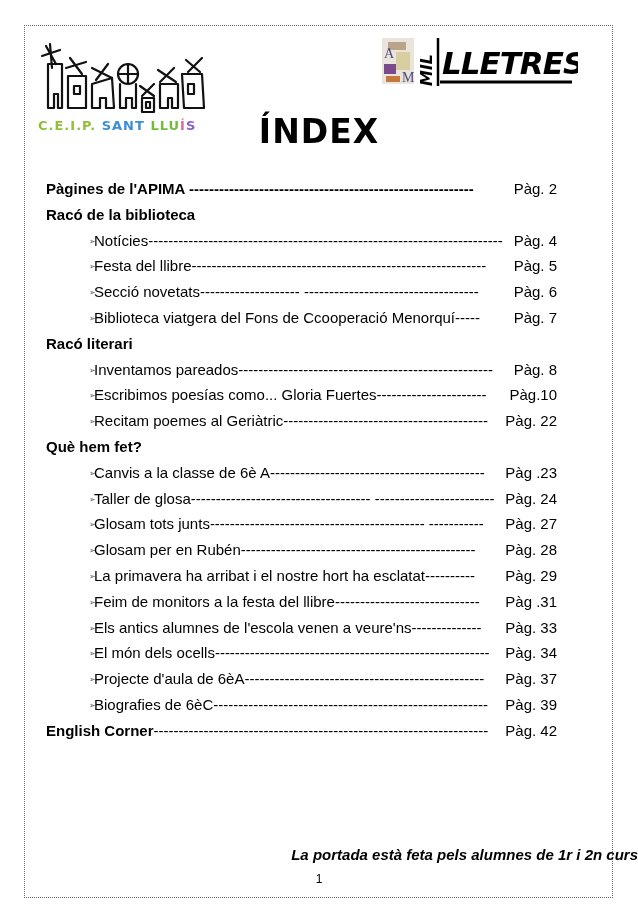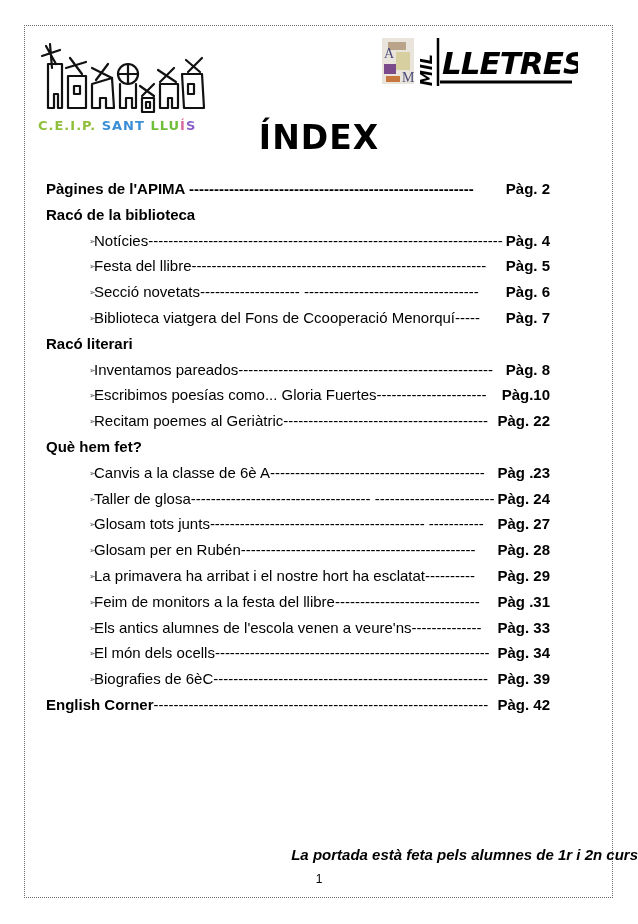--- a/index.html
+++ b/index.html
@@ -2,28 +2,28 @@
 <html><head>
 <meta charset="utf-8">
 <style>
   html, body { margin:0; padding:0; background:#ffffff; }
   body { width:638px; height:924px; position:relative; overflow:hidden;
          font-family:"Liberation Sans", sans-serif; color:#000; }
   .page-border { position:absolute; left:24px; top:25px; width:589px; height:873px;
                  border:1px dotted #6b6b6b; box-sizing:border-box; }
   .logo-school { position:absolute; left:36px; top:38px; width:176px; height:96px; }
   .logo-mil { position:absolute; left:382px; top:36px; width:196px; height:58px; }
-  .title { position:absolute; left:0; width:638px; top:118px; text-align:center;
+  .title { position:absolute; left:0; width:638px; top:112px; text-align:center;
            font-family:"DejaVu Sans", sans-serif; font-weight:bold; font-size:33px; letter-spacing:1px; }
   .toc { position:absolute; left:38px; top:176px; width:512px;margin-left:8px; }
   .row { height:25.8px; line-height:25.8px; font-size:15px; white-space:nowrap; position:relative; }
   .row.section { font-weight:bold; }
   .row.sub { padding-left:43px; }
   .bullet { font-size:8px; color:#555; display:inline-block; width:5px; vertical-align:2px; }
-  .page-ref { position:absolute; right:8px; top:0; font-weight:bold; }
+  .page-ref { position:absolute; right:1px; top:0; font-weight:normal; }
   .leader { overflow:hidden; }
   .footer-note { position:absolute; left:0; width:638px; top:846px; text-align:right;
                  font-style:italic; font-weight:bold; font-size:15px; }
   .page-number { position:absolute; left:0; width:638px; top:872px; text-align:center; font-size:12px; }
 </style>
 </head>
 <body>
 
 <div class="page-border"></div>
 
@@ -88,18 +88,19 @@
     <div class="row sub"><span class="bullet">➢</span><span>Recitam poemes al Geriàtric-----------------------------------------</span><span class="page-ref">Pàg. 22</span></div>
     <div class="row section"><span>Què hem fet?</span></div>
     <div class="row sub"><span class="bullet">➢</span><span>Canvis a la classe de 6è A-------------------------------------------</span><span class="page-ref">Pàg .23</span></div>
     <div class="row sub"><span class="bullet">➢</span><span>Taller de glosa------------------------------------ ------------------------</span><span class="page-ref">Pàg. 24</span></div>
     <div class="row sub"><span class="bullet">➢</span><span>Glosam tots junts------------------------------------------- -----------</span><span class="page-ref">Pàg. 27</span></div>
     <div class="row sub"><span class="bullet">➢</span><span>Glosam per en Rubén-----------------------------------------------</span><span class="page-ref">Pàg. 28</span></div>
     <div class="row sub"><span class="bullet">➢</span><span>La primavera ha arribat i el nostre hort ha esclatat----------</span><span class="page-ref">Pàg. 29</span></div>
     <div class="row sub"><span class="bullet">➢</span><span>Feim de monitors a la festa del llibre-----------------------------</span><span class="page-ref">Pàg .31</span></div>
     <div class="row sub"><span class="bullet">➢</span><span>Els antics alumnes de l'escola venen a veure'ns--------------</span><span class="page-ref">Pàg. 33</span></div>
     <div class="row sub"><span class="bullet">➢</span><span>El món dels ocells-------------------------------------------------------</span><span class="page-ref">Pàg. 34</span></div>
+    <div class="row sub"><span class="bullet">➢</span><span>Projecte d'aula de 6èA------------------------------------------------</span><span class="page-ref">Pàg. 37</span></div>
     <div class="row sub"><span class="bullet">➢</span><span>Biografies de 6èC-------------------------------------------------------</span><span class="page-ref">Pàg. 39</span></div>
     <div class="row section"><span>English Corner</span><span class="leader" style="font-weight: normal;">-------------------------------------------------------------------</span><span class="page-ref">Pàg. 42</span></div>
   </div>
 
 <div class="footer-note">La portada està feta pels alumnes de 1r i 2n curs</div>
 <div class="page-number">1</div>
 
 </body></html>

